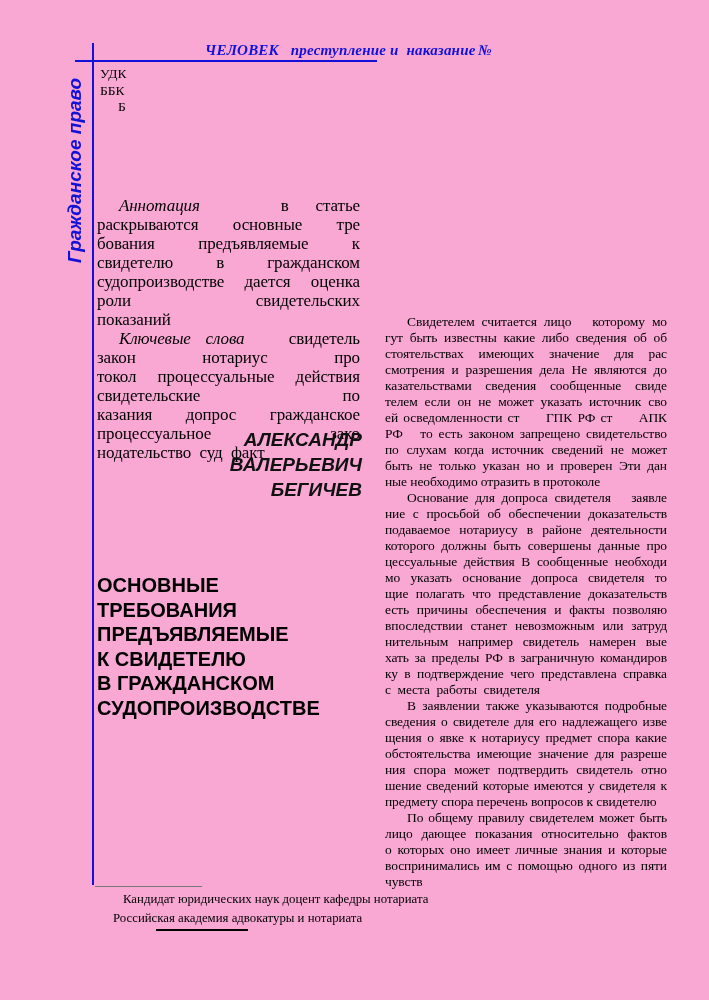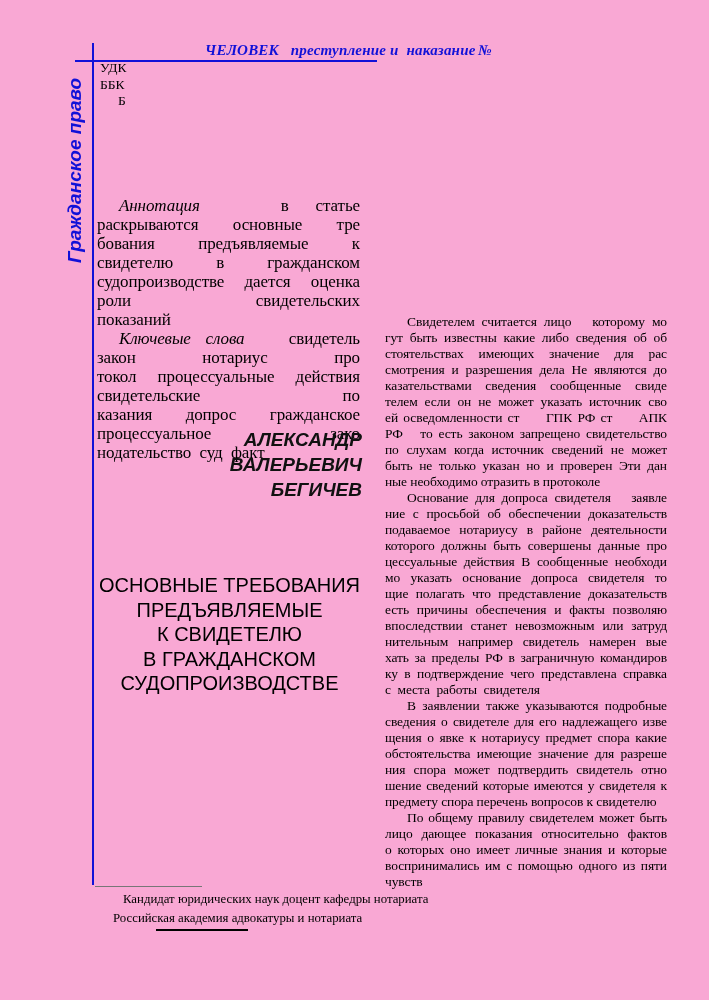--- a/index.html
+++ b/index.html
@@ -51,21 +51,21 @@
     transform: rotate(-90deg);
     font-family: "Liberation Sans", sans-serif;
     font-size: 19px;
     font-weight: bold;
     font-style: italic;
     color: var(--accent, #1111d8);
     white-space: nowrap;
   }
   .meta {
     position: absolute;
-    left: 100px; top: 60px;
+    left: 100px; top: 66px;
     font-size: 13.5px;
     line-height: 16.5px;
   }
   .meta-b { padding-left: 18px; }
 
   .abstract {
     position: absolute;
     left: 97px; top: 196px;
     width: 263px;
     font-size: 17px;
@@ -87,24 +87,24 @@
     font-size: 19px;
     font-weight: bold;
     font-style: italic;
     line-height: 25px;
     color: #111111;
   }
   .title {
     position: absolute;
     left: 97px; top: 573px;
     width: 265px;
-    text-align: center;
+    text-align: left;
     font-family: "Liberation Sans", sans-serif;
     font-size: 20px;
-    font-weight: normal;
+    font-weight: bold;
     line-height: 24.5px;
     color: #000000;
   }
   .body-col {
     position: absolute;
     left: 385px; top: 314px;
     width: 282px;
     font-size: 13.5px;
     line-height: 16px;
     letter-spacing: -0.1px;

